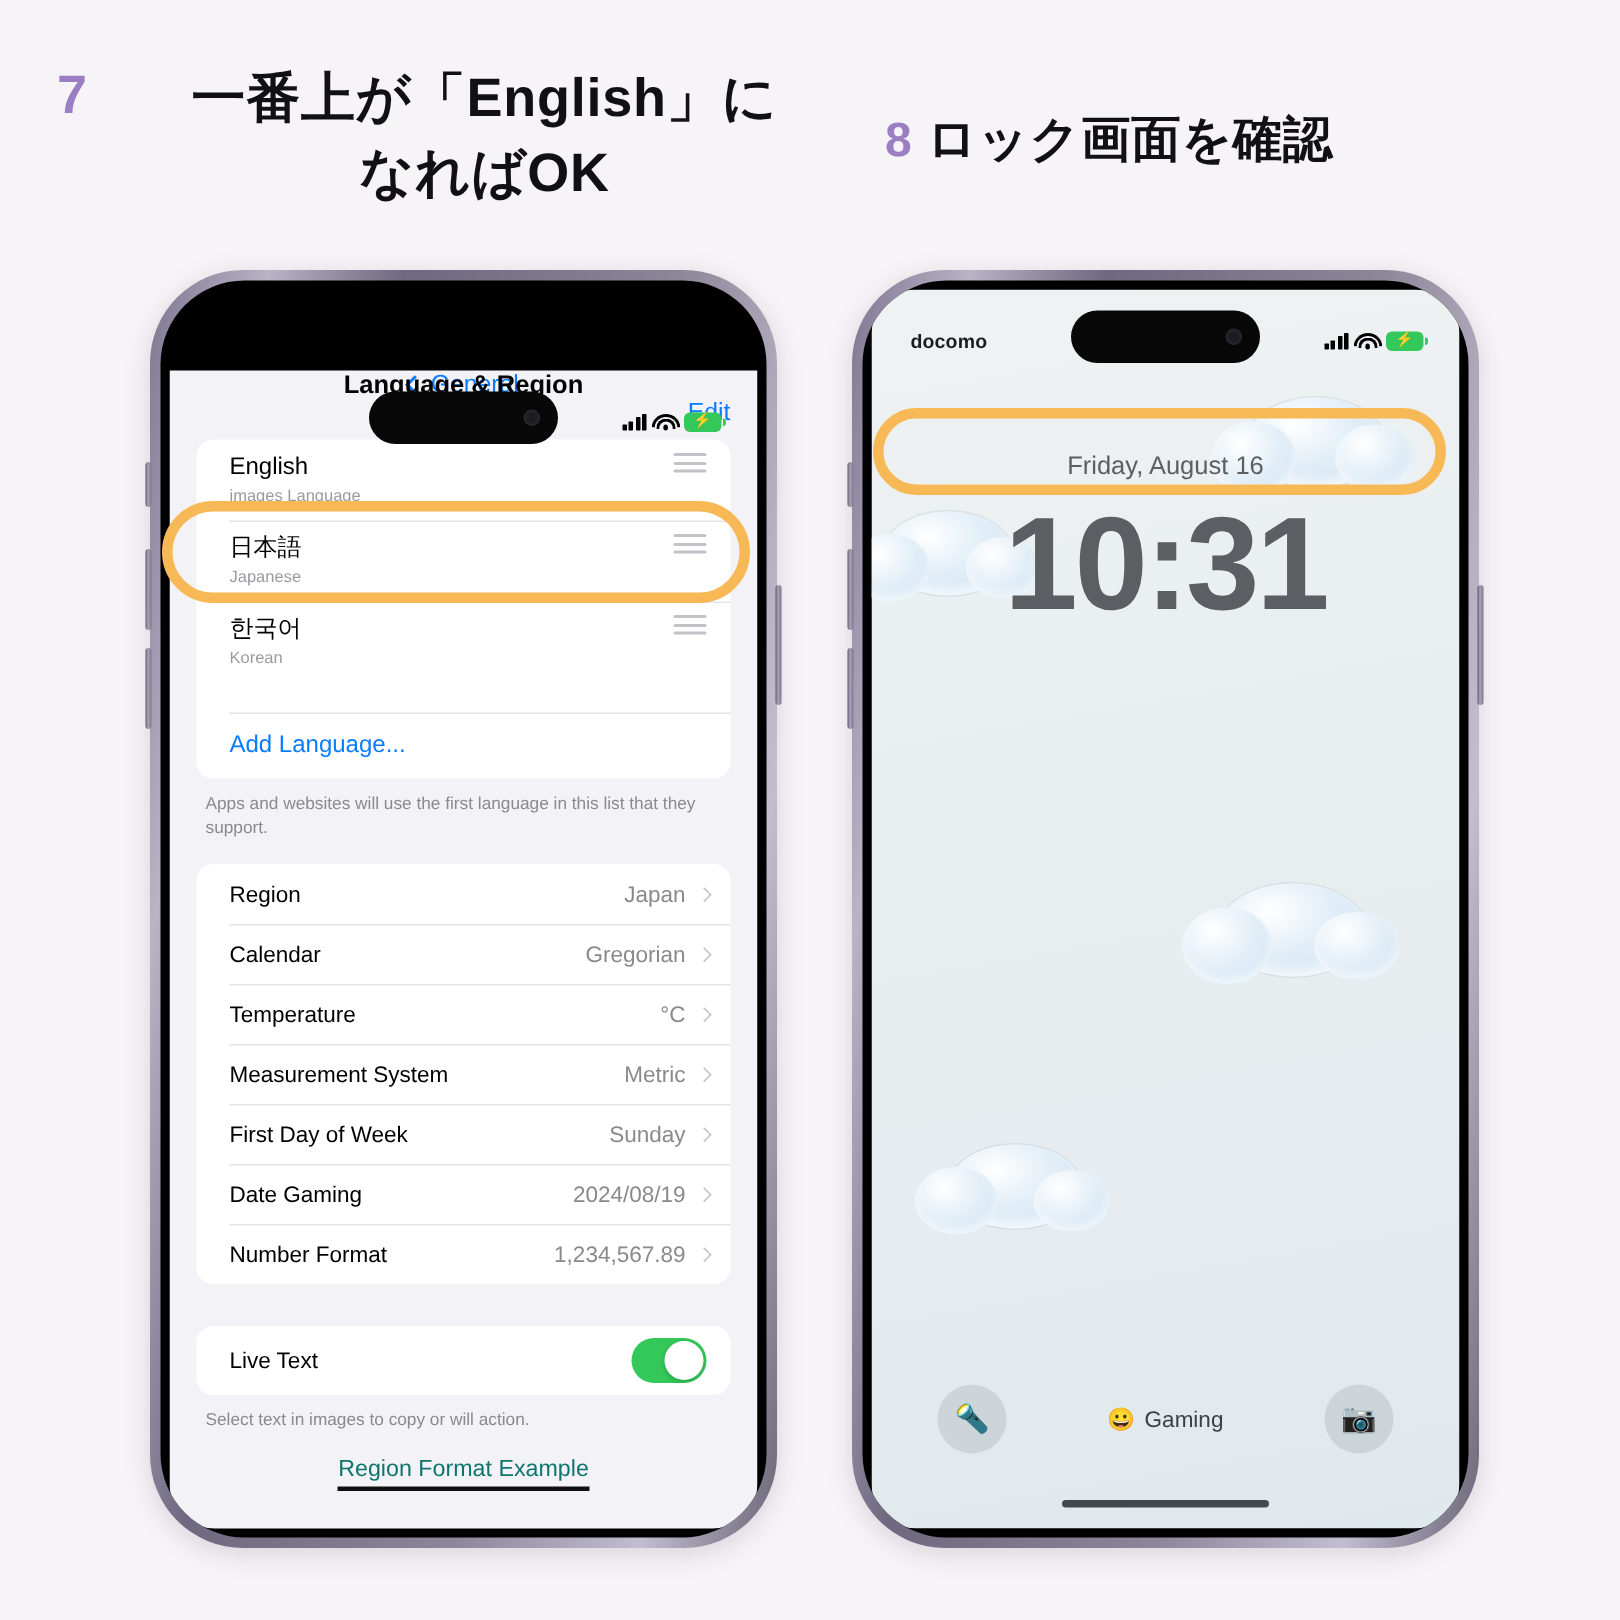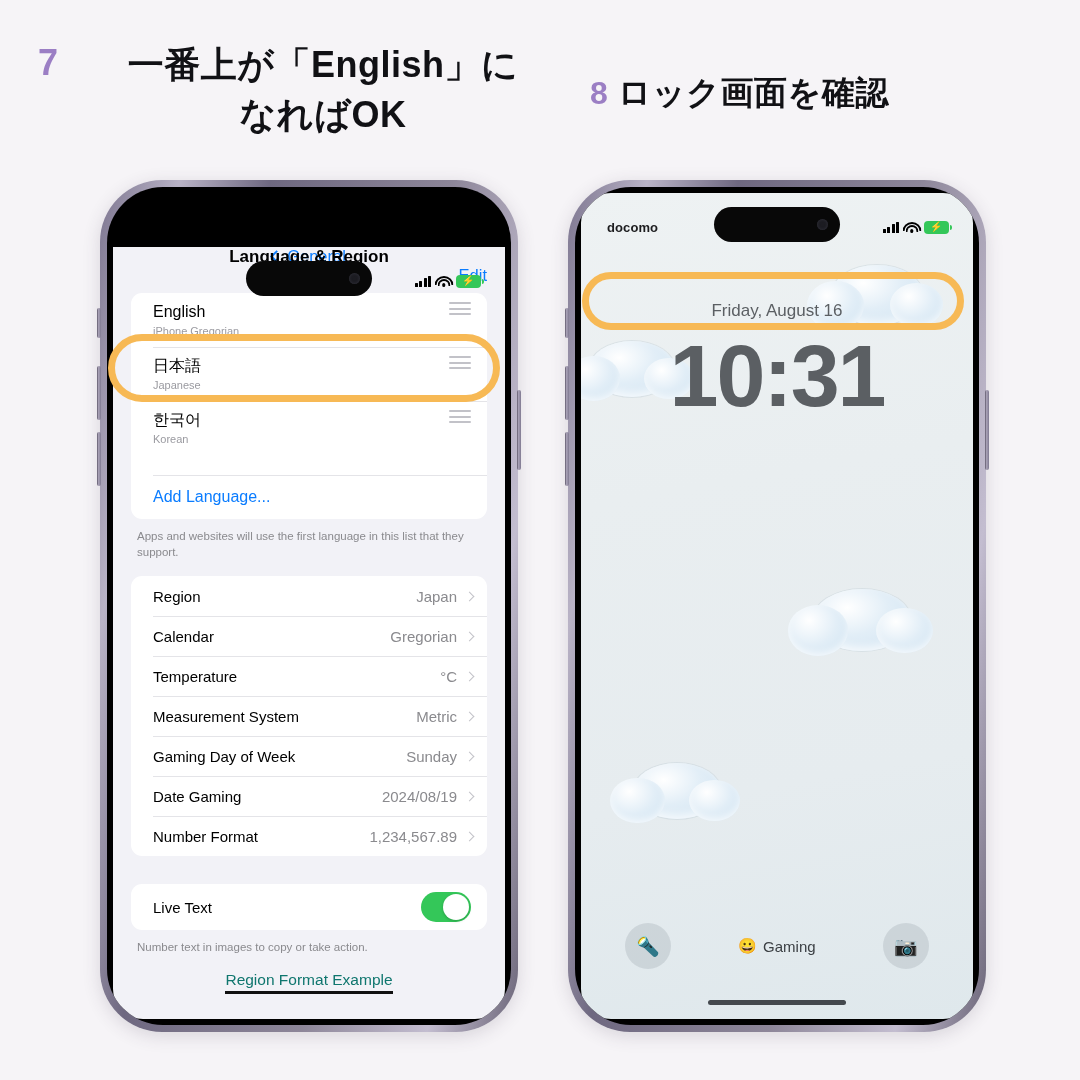--- a/index.html
+++ b/index.html
@@ -367,21 +367,21 @@
           </div>
           <div class="nav-title">Language &amp; Region</div>
           <div class="nav-edit">Edit</div>
         </div>
 
 
         <div class="card">
           <div class="lang-row">
             <div>
               <div class="lang-main">English</div>
-              <div class="lang-sub">iPhone Gregorian</div>
+              <div class="lang-sub">images Language</div>
             </div>
             <span class="drag-handle">
                 <i></i>
                 <i></i>
                 <i></i>
               </span>
           </div>
           <div class="lang-row">
             <div>
               <div class="lang-main">日本語</div>
@@ -424,21 +424,21 @@
             <span class="set-label">Temperature</span>
             <span class="set-value">°C</span>
             <span class="chev-right"></span>
           </div>
           <div class="setting-row">
             <span class="set-label">Measurement System</span>
             <span class="set-value">Metric</span>
             <span class="chev-right"></span>
           </div>
           <div class="setting-row">
-            <span class="set-label">Gaming Day of Week</span>
+            <span class="set-label">First Day of Week</span>
             <span class="set-value">Sunday</span>
             <span class="chev-right"></span>
           </div>
           <div class="setting-row">
             <span class="set-label">Date Gaming</span>
             <span class="set-value">2024/08/19</span>
             <span class="chev-right"></span>
           </div>
           <div class="setting-row">
             <span class="set-label">Number Format</span>
@@ -446,21 +446,21 @@
             <span class="chev-right"></span>
           </div>
         </div>
 
         <div class="card" style="margin-top:28px;">
           <div class="toggle-row">
             <span class="set-label">Live Text</span>
             <span class="toggle"></span>
           </div>
         </div>
-        <div class="footnote">Number text in images to copy or take action.</div>
+        <div class="footnote">Select text in images to copy or will action.</div>
 
         <div class="bottom-hdr">
           <span>Region Format Example</span>
           <div class="bottom-hdr-underline"></div>
         </div>
 
       </div>
     </div>
   </div>
 </div>

